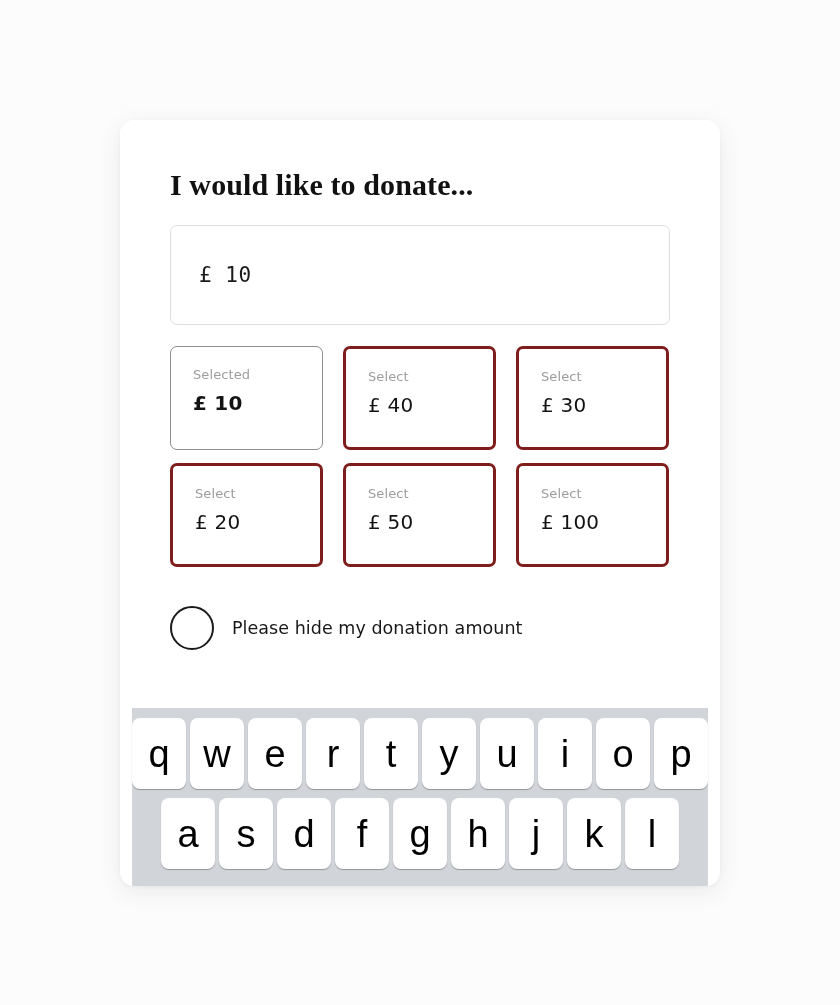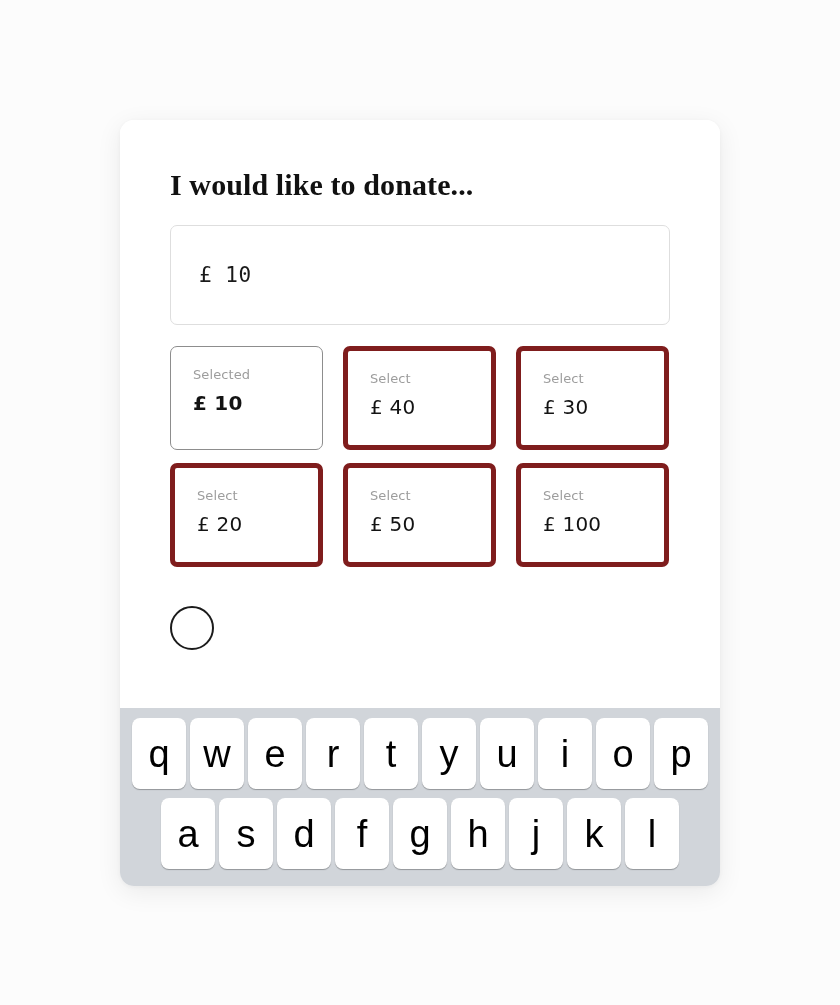--- a/index.html
+++ b/index.html
@@ -27,20 +27,21 @@
     top: 120px;
     width: 600px;
     height: 766px;
     background: #ffffff;
     border-radius: 14px;
     box-shadow: 0 6px 26px rgba(0,0,0,0.075),
                 0 1px 4px rgba(0,0,0,0.04);
     overflow: hidden;
     display: flex;
     flex-direction: column;
+    align-items: center;
   }
 
   .form-area {
     flex: 0 0 588px;
     padding: 48px 50px 0 50px;
     background: #ffffff;
   }
 
   
   .heading {
@@ -76,21 +77,21 @@
   .preset-grid {
     display: grid;
     grid-template-columns: repeat(3, 153px);
     column-gap: 20px;
     row-gap: 13px;
     margin-bottom: 39px;
   }
 
   .preset-card {
     height: 104px;
-    border: 5px solid #7f1d1d;
+    border: 3px solid #7f1d1d;
     border-radius: 7px;
     background: #ffffff;
     padding: 21px 0 0 22px;
     cursor: pointer;
   }
   .preset-card.is-selected {
     border: 1.5px solid #8d8d8d;
   }
 
   .preset-state {
@@ -214,20 +215,21 @@
 
         <div class="preset-card">
           <div class="preset-state">Select</div>
           <div class="preset-amount">£ 100</div>
         </div>
 
       </div>
 
       <div class="hide-option">
         <span class="hide-radio"></span>
+        <span class="hide-label">Please hide my donation amount</span>
       </div>
 
     </div>
 
     <div class="keyboard">
 
       <div class="kb-row row-top">
         <div class="kb-key">q</div>
         <div class="kb-key">w</div>
         <div class="kb-key">e</div>

